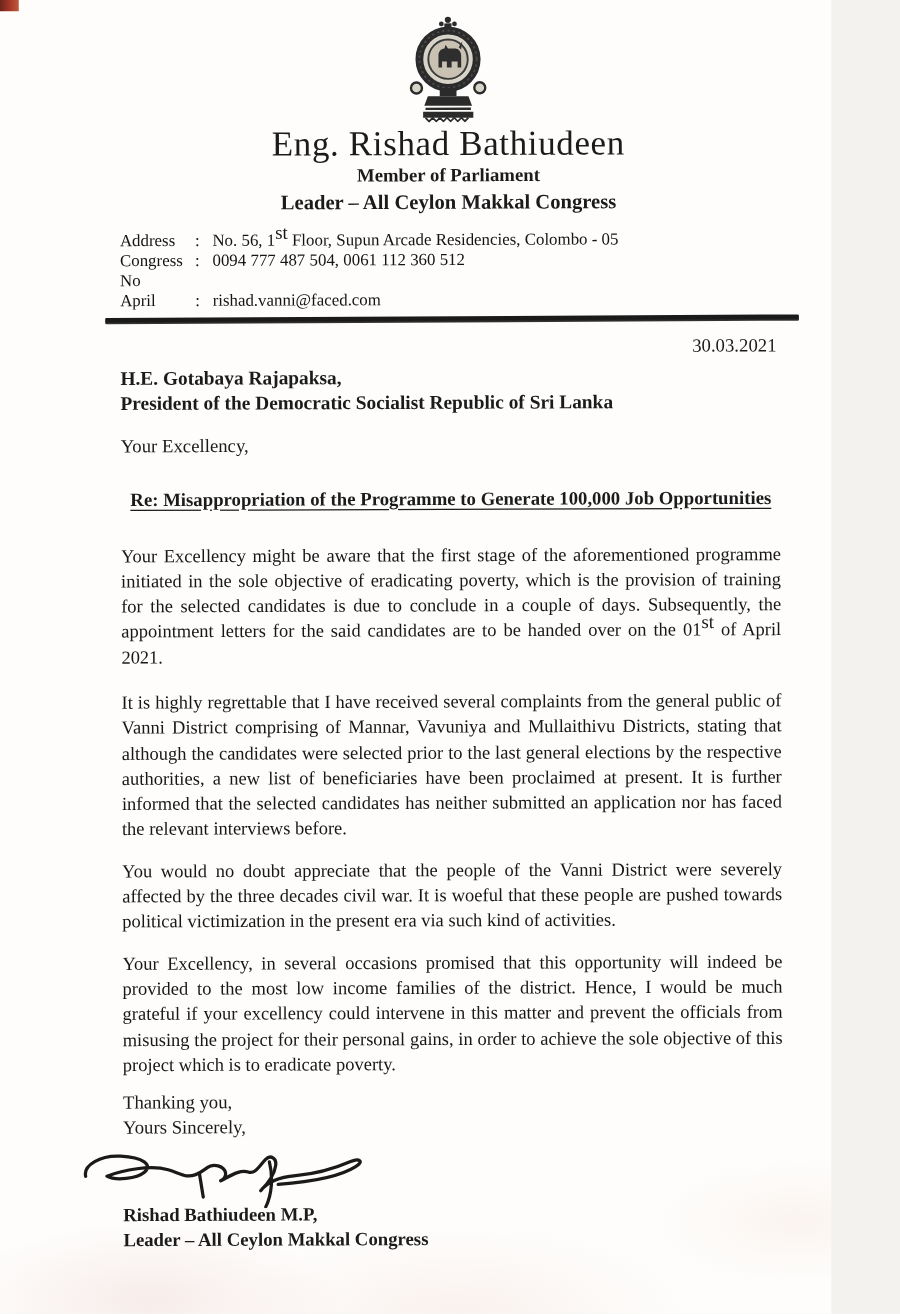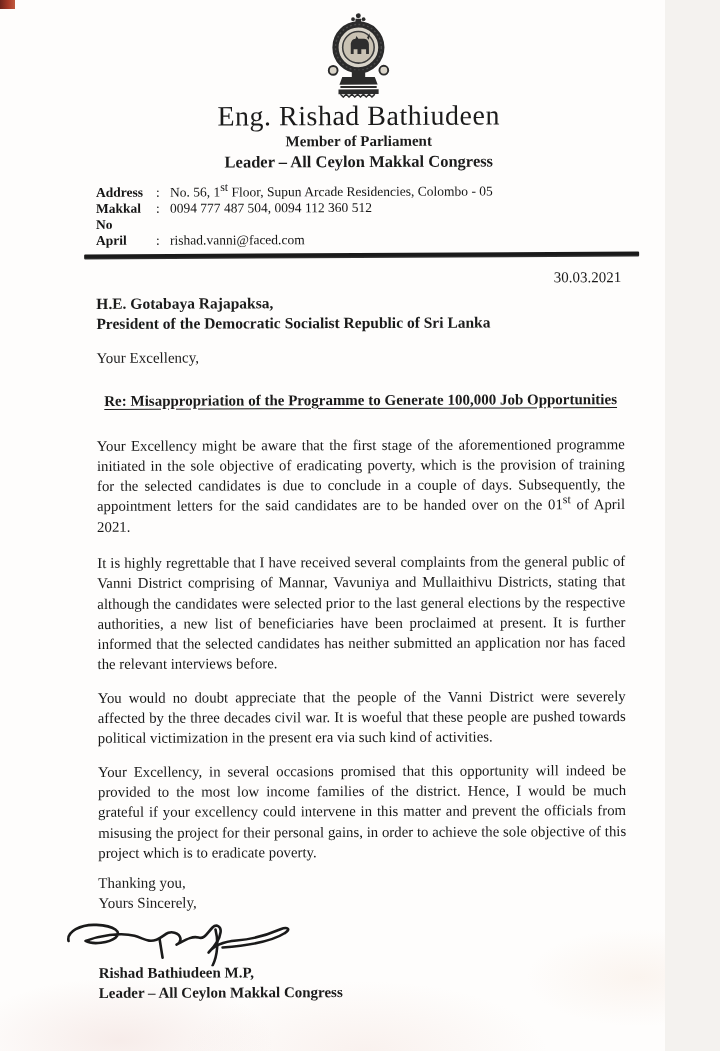--- a/index.html
+++ b/index.html
@@ -32,21 +32,21 @@
   .emblem{ height:86px; display:flex; justify-content:center; }
   .lh-name{ font-size:28px; line-height:32px; margin-top:2px; letter-spacing:0.5px; }
   .lh-title1{ font-size:15px; line-height:19px; font-weight:bold; }
   .lh-title2{ font-size:16.5px; line-height:21px; font-weight:bold; }
   .address-block{
     margin:12px 95px 0 97px;
     font-size:13.5px; line-height:16px;
     color:#141414;
   }
   .address-row{ display:flex; }
-  .address-row .lbl{ width:60px;font-weight:bold; }
+  .address-row .lbl{ width:60px; }
   .address-row .col{ width:14px; }
   .rule{
     margin:5px 80px 0 85px;
     height:4.5px;
     background:linear-gradient(180deg,#1a1a1a 0%, #1a1a1a 60%, #3a3a3a 100%);
     border-radius:1px;
     transform:rotate(-0.1deg);
   }
   .date-line{
     margin:11px 98px 0 97px;
@@ -66,21 +66,21 @@
   .para{
     margin-top:0; margin-bottom:0;
     font-size:14.8px; line-height:20.3px;
     text-align:justify;
     color:#171717;
   }
   .para.p1{ margin-top:25px; }
   .para.p2{ margin-top:16px; }
   .para.p3{ margin-top:13px; }
   .para.p4{ margin-top:13px; }
-  sup{ font-size:12px; vertical-align:super; line-height:0; }
+  sup{ font-size:15px; vertical-align:super; line-height:0; }
   .closing{ margin-top:10px; font-size:15px; line-height:20px; }
   .signature-wrap{ margin:2px 0 0 -34px; height:50px; }
   .signatory{ font-weight:bold; font-size:15px; line-height:20px; margin-top:-2px; }
 </style>
 </head>
 <body>
 
 <div class="page">
   <div class="corner-stain"></div>
 
@@ -118,23 +118,23 @@
       <div class="lh-title2">Leader – All Ceylon Makkal Congress</div>
     </div>
 
     <div class="address-block">
       <div class="address-row">
         <span class="lbl">Address</span>
         <span class="col">:</span>
         <span class="val"><span>No. 56, 1</span><sup>st</sup><span> Floor, Supun Arcade Residencies, Colombo - 05</span></span>
       </div>
       <div class="address-row">
-        <span class="lbl">Makkal No</span>
+        <span class="lbl">Congress No</span>
         <span class="col">:</span>
-        <span class="val">0094 777 487 504, 0094 112 360 512</span>
+        <span class="val">0094 777 487 504, 0061 112 360 512</span>
       </div>
       <div class="address-row">
         <span class="lbl">April</span>
         <span class="col">:</span>
         <span class="val">rishad.vanni@faced.com</span>
       </div>
     </div>
 
     <div class="rule"></div>
 

